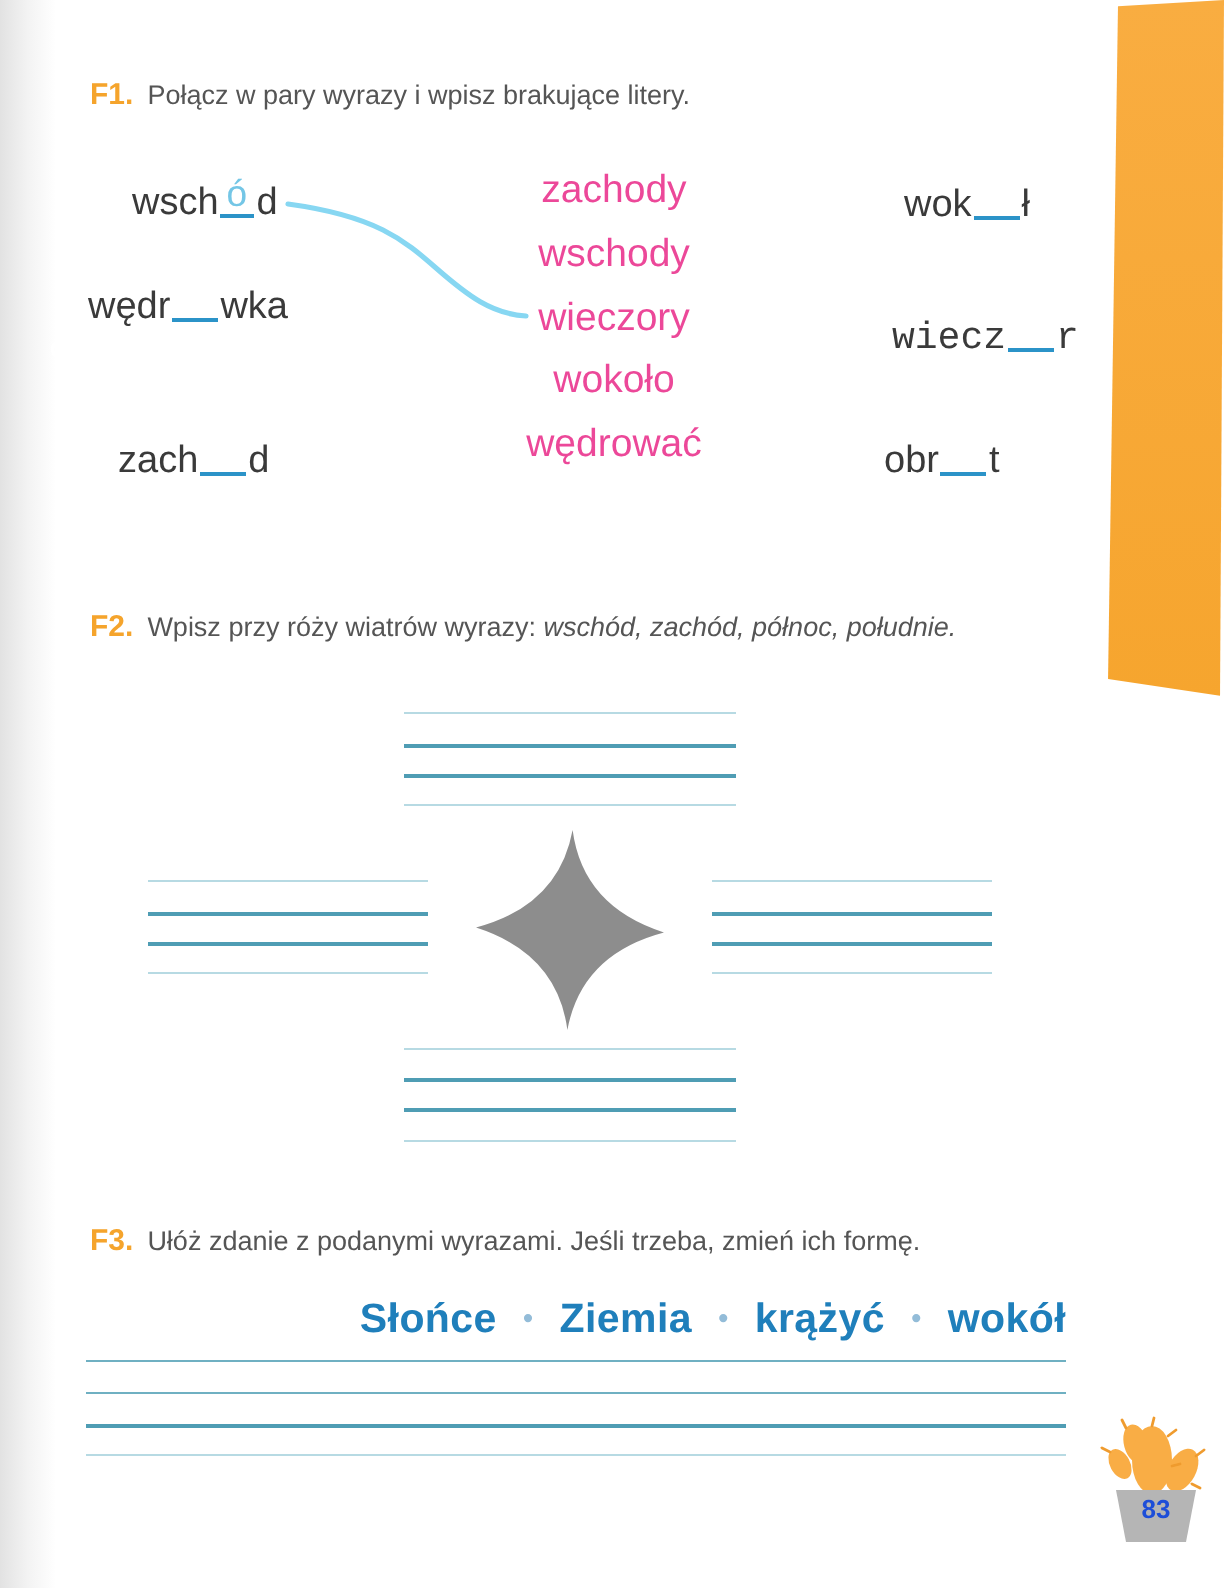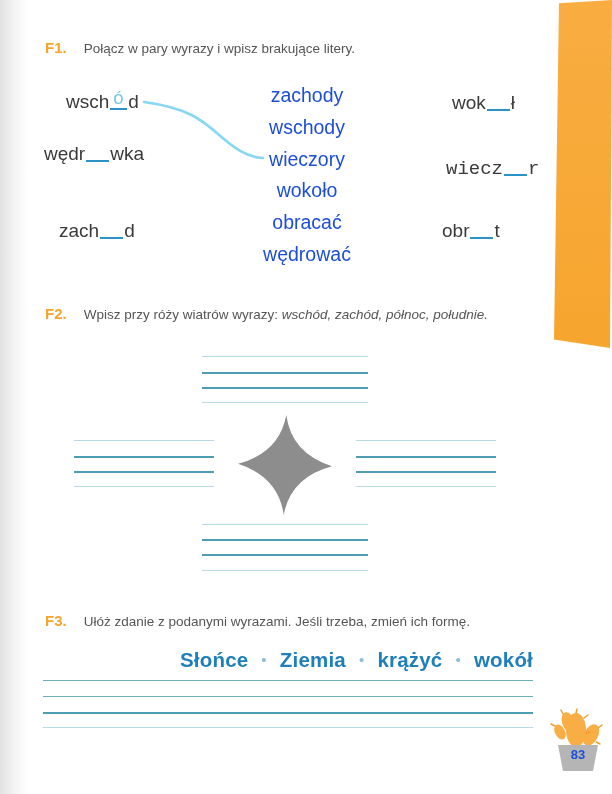--- a/index.html
+++ b/index.html
@@ -8,26 +8,26 @@
   .spine{position:absolute;left:0;top:0;width:28px;height:794px;
          background:linear-gradient(to right,#e2e2e2 0%,#f3f3f3 50%,#ffffff 100%);}
   
   .tab{position:absolute;right:0;top:0;width:62px;height:350px;
        background:linear-gradient(180deg,#f9ad41 0%,#f6a52e 100%);
        clip-path:polygon(14.5% 0.9%,100% 0%,96.8% 99.4%,6.5% 97%);}
   .tab-label{position:absolute;top:45px;left:24px;writing-mode:vertical-rl;
        color:#fff;font-size:16.5px;font-weight:bold;letter-spacing:0.6px;white-space:nowrap;}
   
   .hdr{position:absolute;white-space:nowrap;font-size:13.5px;color:#555;}
-  .hdr .lab{color:#f5a42c;font-weight:bold;font-size:15px;margin-right:17px;}
+  .hdr .lab{color:#f5a42c;font-weight:bold;font-size:15px;margin-right:7px;}
   .hdr .it{font-style:italic;}
   
   .word{position:absolute;font-size:19px;color:#3a3a3a;white-space:nowrap;text-align:right;}
   .midcol{position:absolute;left:227px;top:80px;width:160px;text-align:center;
-          font-size:19.5px;color:#1d4ed8;line-height:31.8px;}
+          font-size:19.5px;color:#ec4899;line-height:31.8px;}
   .gap{display:inline-block;width:23px;height:3px;border-bottom:2.6px solid #2b93c8;
        vertical-align:-2px;position:relative;margin:0 1px;}
   .gap-s{width:17px;}
   .gap .fill{position:absolute;left:3px;bottom:1px;color:#74c6e6;font-size:18.5px;line-height:0.9;font-style:normal;}
   
   .abs{position:absolute;}
   
   .wl{position:absolute;height:0;}
   .wl-light{border-top:1.6px solid #b7dae3;}
   .wl-dark{border-top:2.4px solid #4f9db4;}
@@ -67,21 +67,20 @@
 
     <svg class="abs" style="left:140px;top:94px;" width="130" height="72" viewBox="0 0 130 72">
       <path d="M4,8 C48,14 62,26 78,40 C94,54 106,63 123,64" fill="none" stroke="#87d7f2" stroke-width="2.6" stroke-linecap="round"></path>
     </svg>
 
     <div class="midcol">
       <div>zachody</div>
       <div>wschody</div>
       <div>wieczory</div>
       <div>wokoło</div>
-      <div>obracać</div>
       <div>wędrować</div>
     </div>
 
     <div class="word" style="left:452px;top:92px;">
       <span>wok</span><span class="gap"></span><span>ł</span>
     </div>
     <div class="word" style="left:446px;top:158px;font-family:Liberation Mono, monospace;">
       <span>wiecz</span><span class="gap"></span><span>r</span>
     </div>
     <div class="word" style="left:442px;top:220px;">

